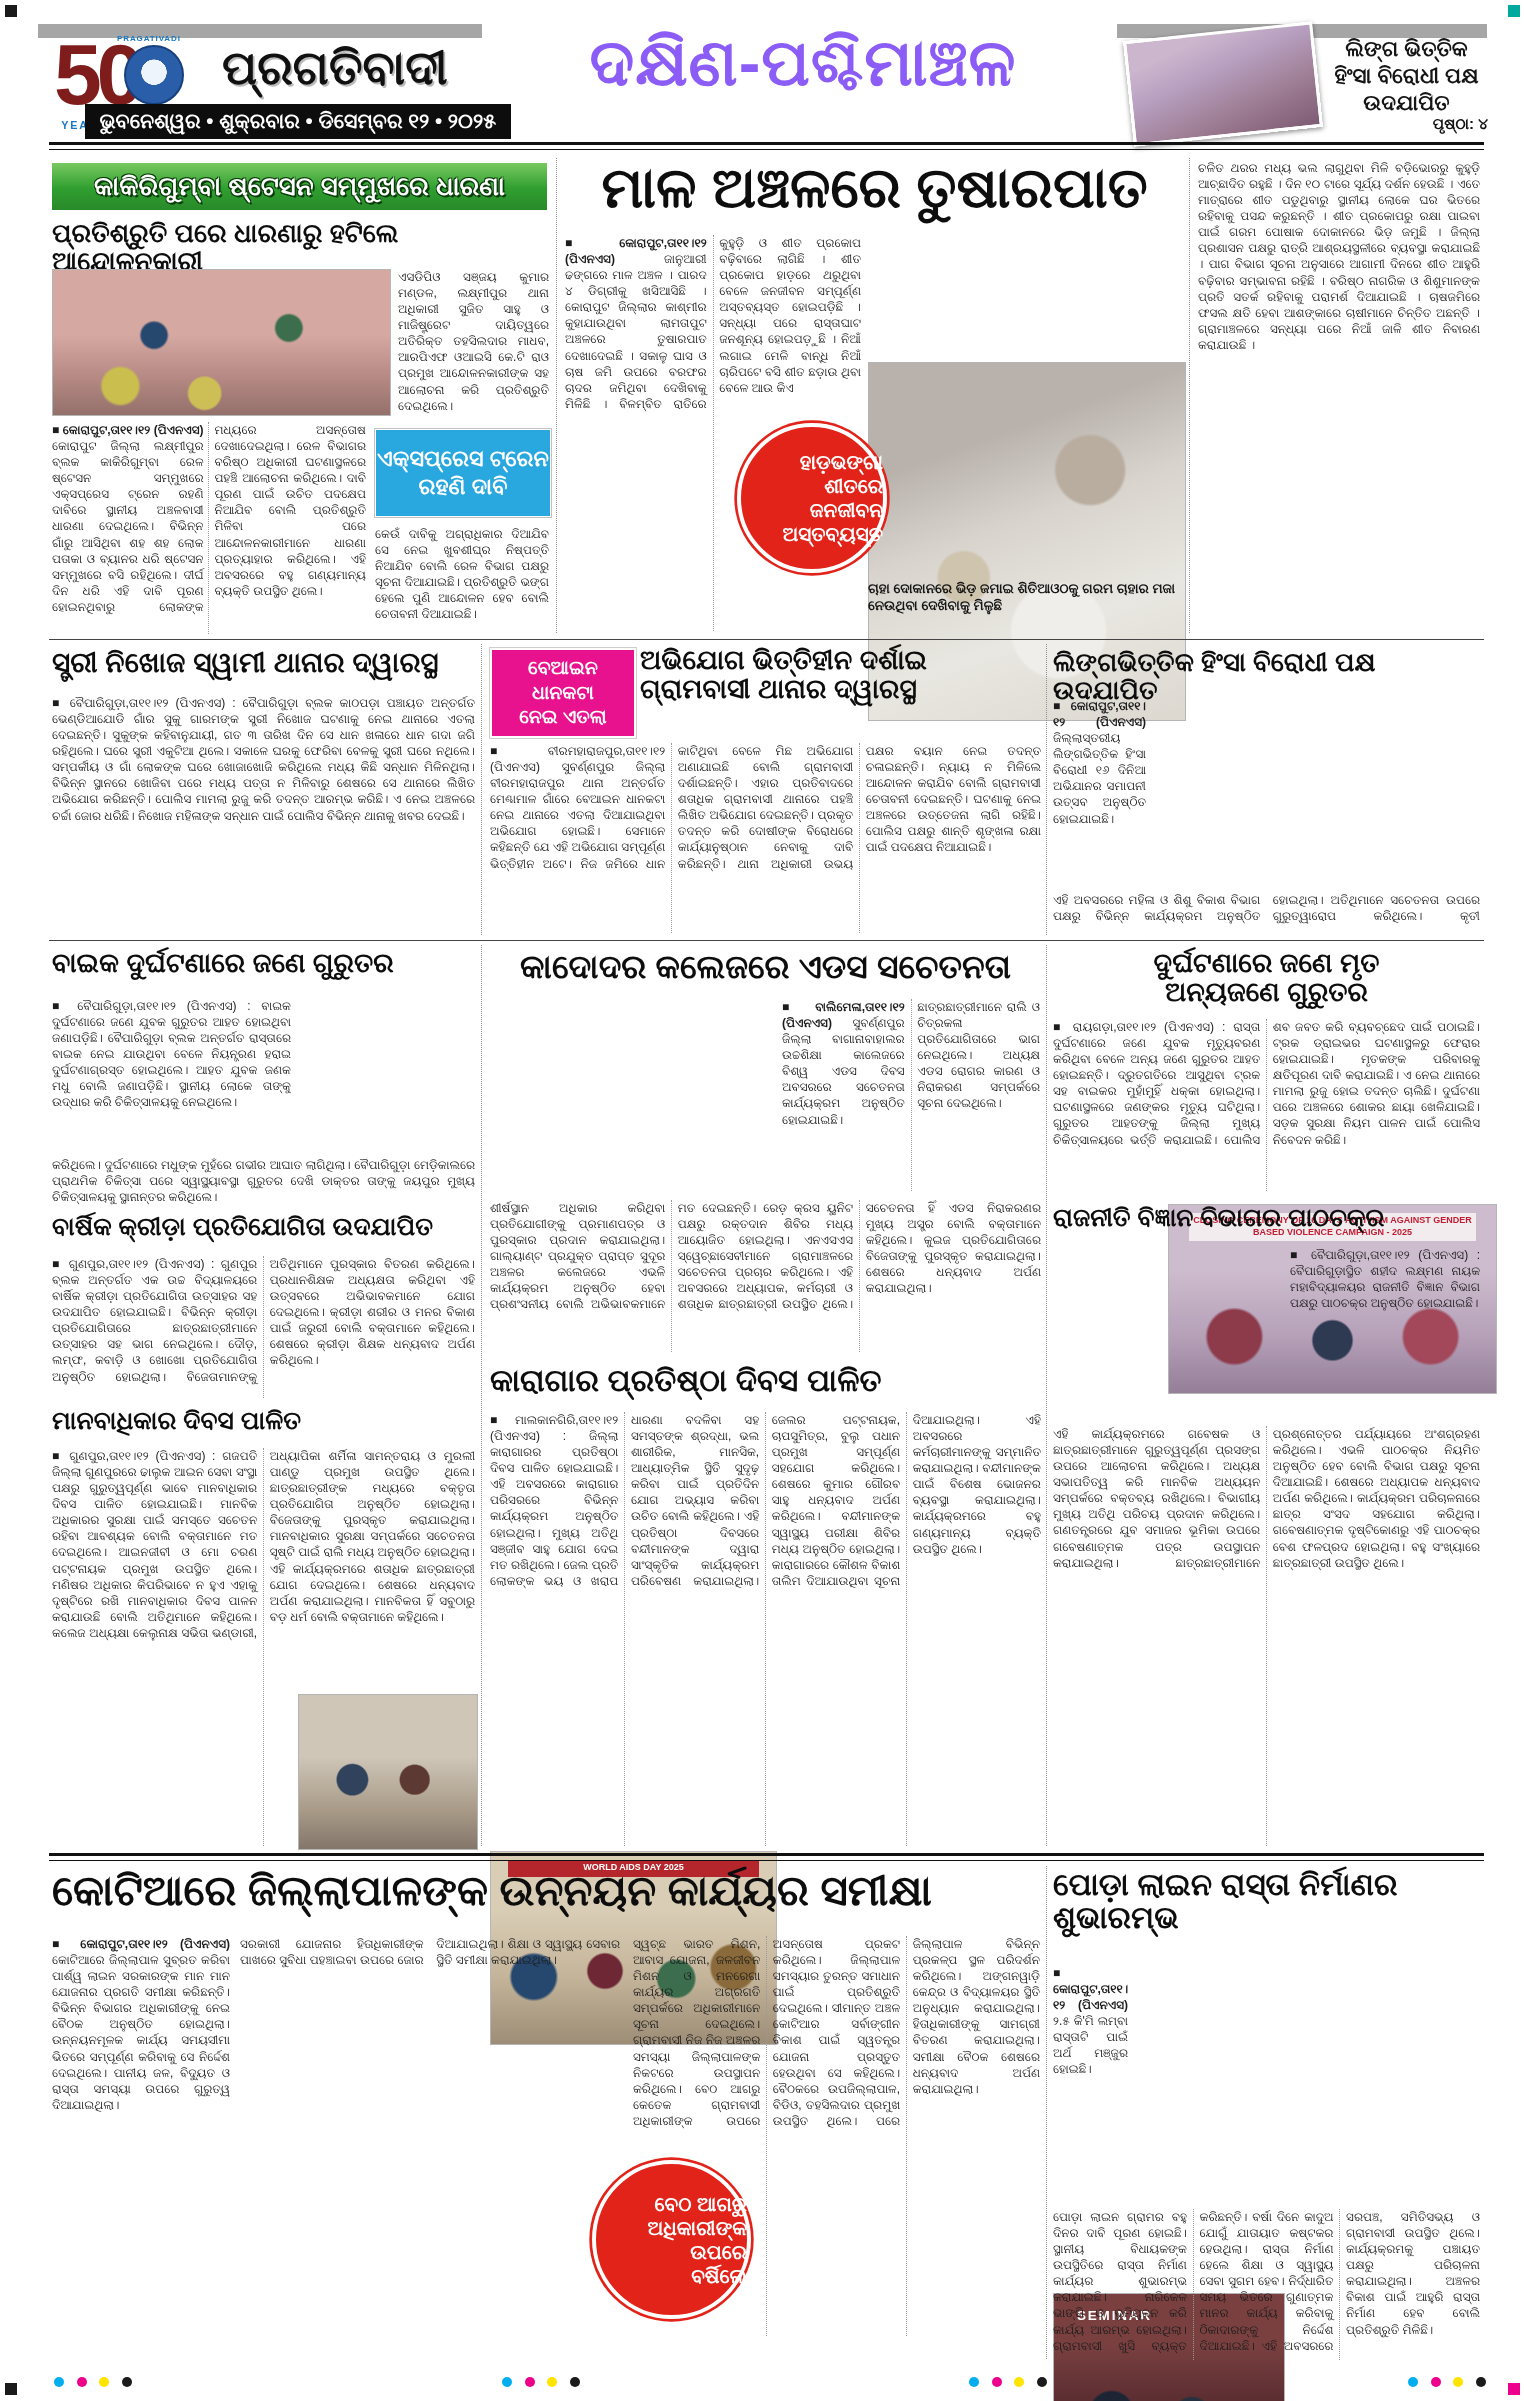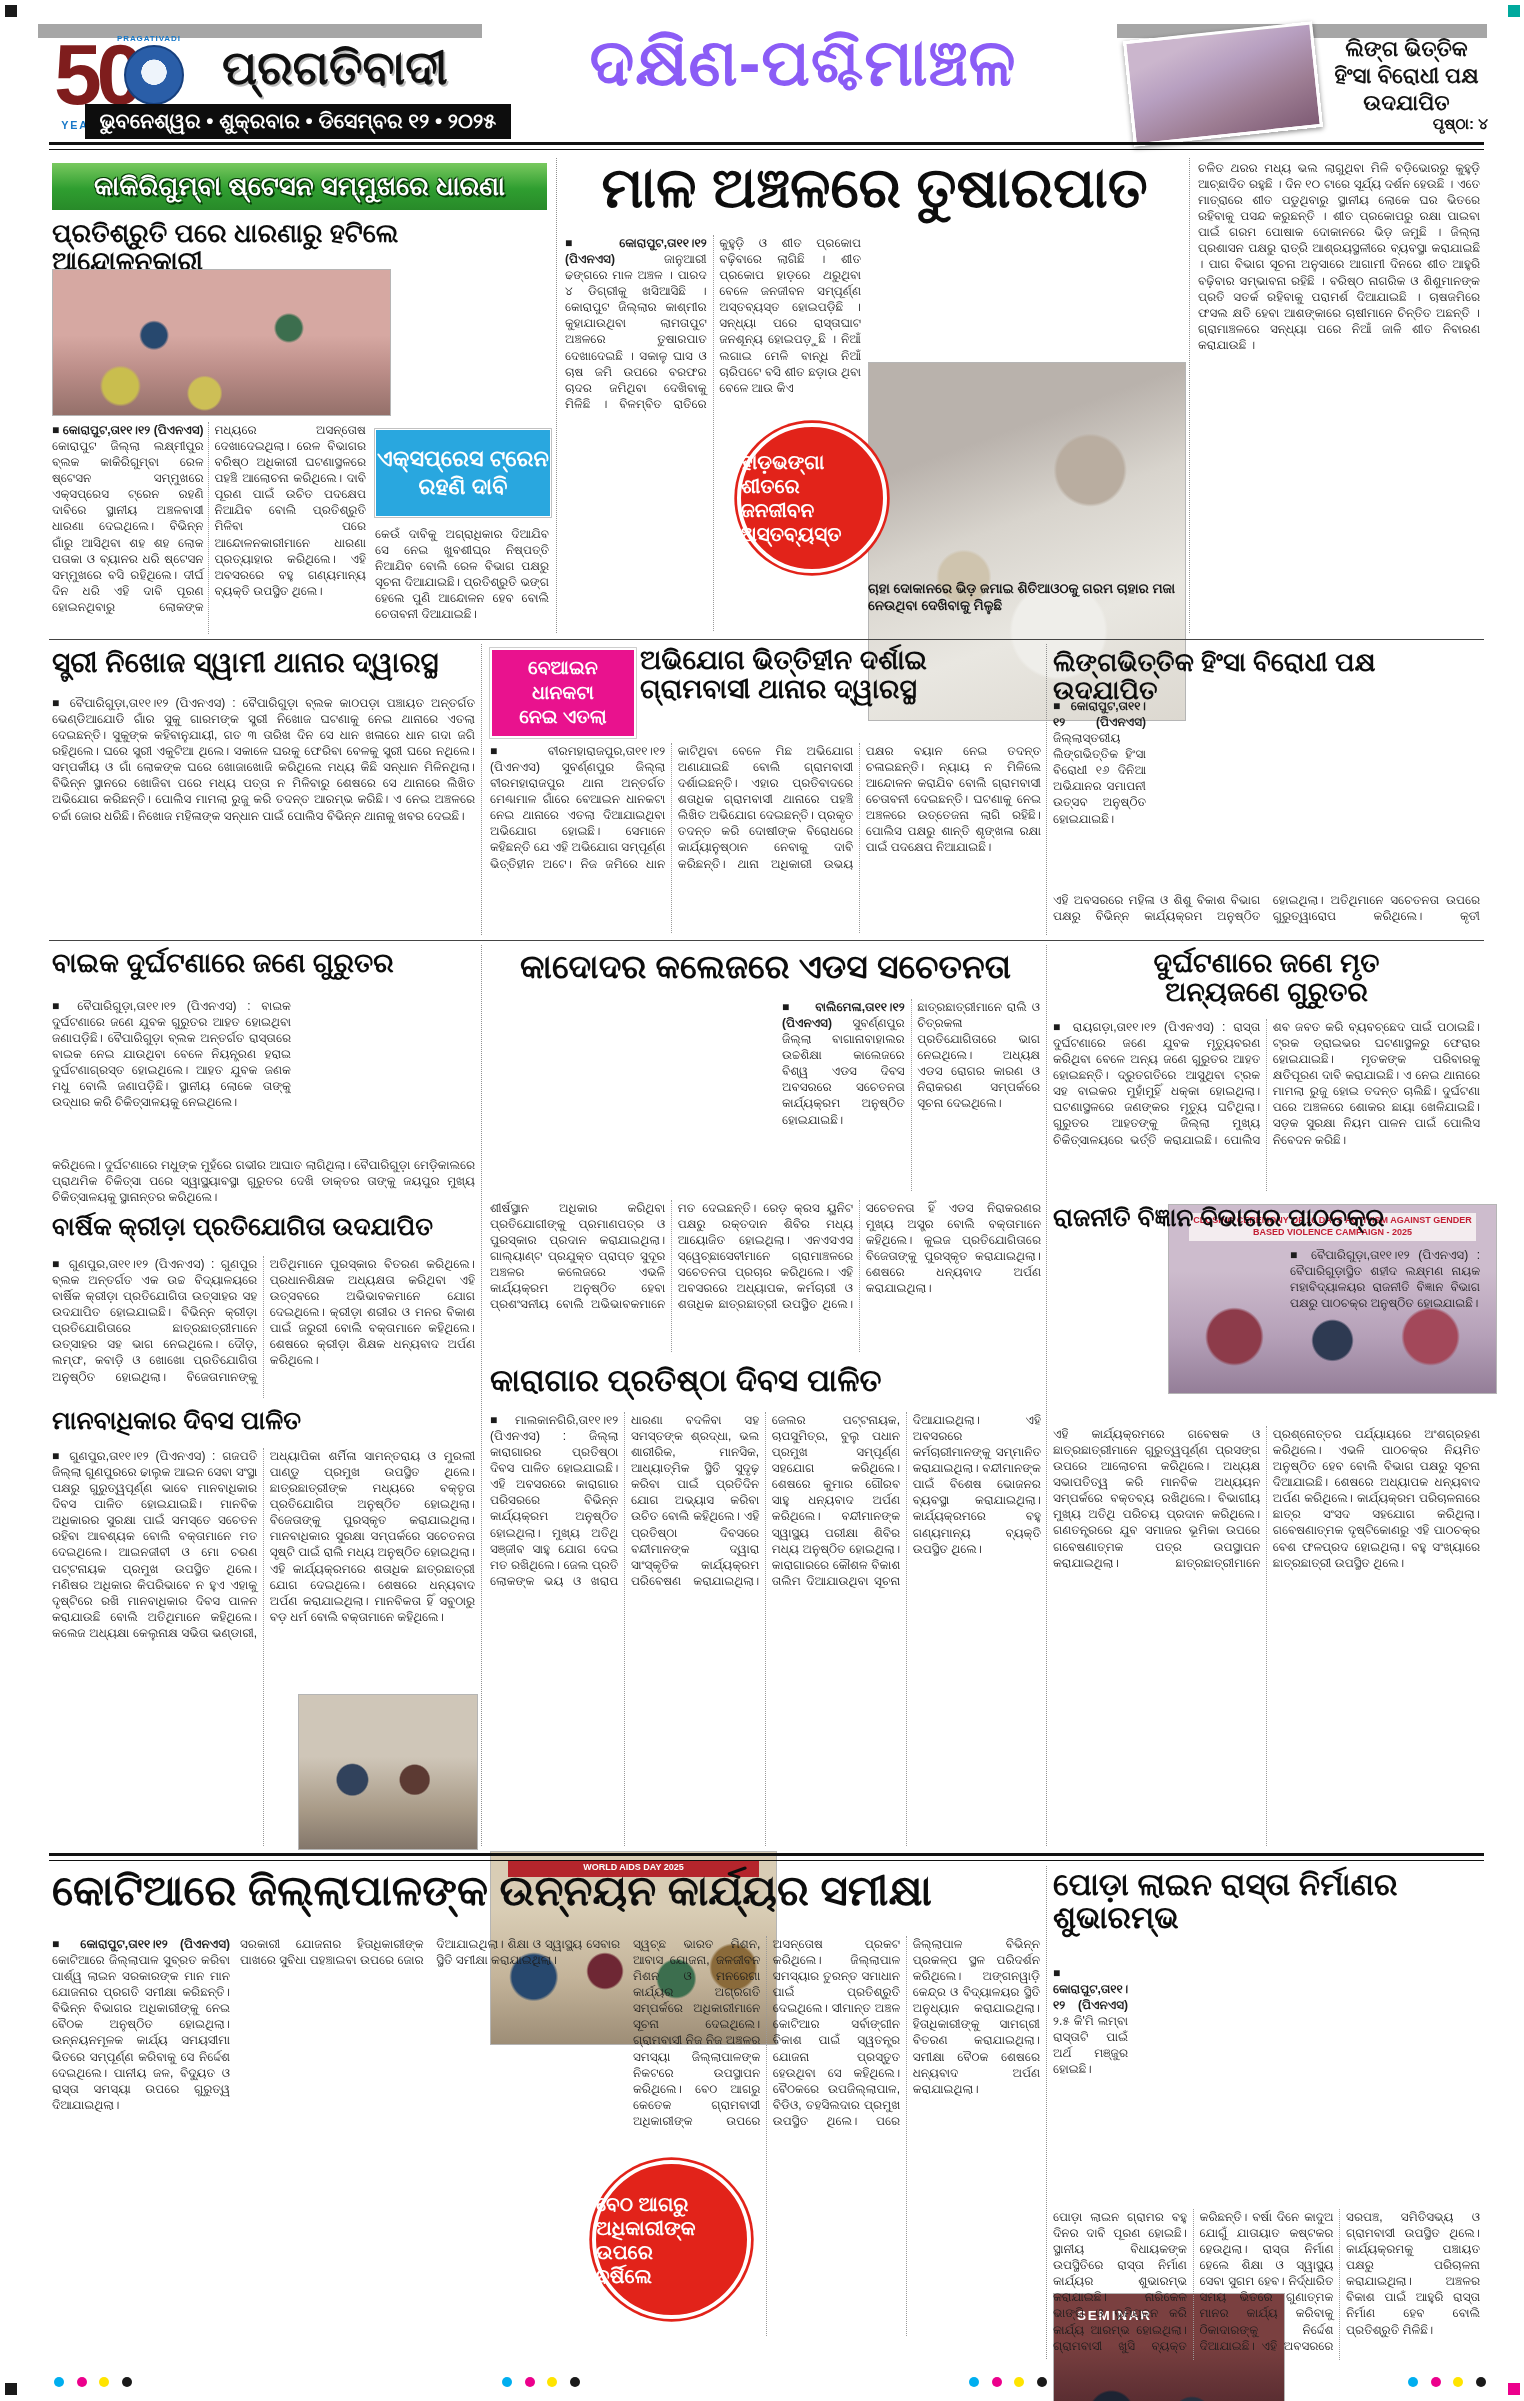--- a/index.html
+++ b/index.html
@@ -31,21 +31,21 @@
   .cols2{column-count:2;column-gap:12.6px;column-rule:0.9px dotted #999;}
   .cols3{column-count:3;column-gap:12.6px;column-rule:0.9px dotted #999;}
   .cols4{column-count:4;column-gap:12.6px;column-rule:0.9px dotted #999;}
   .byline{font-weight:bold;}
   .vdot{border-left:1.8px dotted #8f8f8f;width:0;}
   .photo{overflow:hidden;position:relative;border:0.9px solid #b5b5b5;}
   .caption{font-size:13.5px;font-weight:bold;line-height:1.25;}
   .bluebox{background:#29a7df;color:#fff;font-weight:bold;text-align:center;display:flex;flex-direction:column;justify-content:center;border:1.8px solid #fff;box-shadow:0 0 0 0.9px #bbb;}
   .pinkbox{background:#e9128e;color:#fff;font-weight:bold;text-align:center;display:flex;flex-direction:column;justify-content:center;border:2.7px solid #fff;box-shadow:0 0 0 0.9px #c9c9c9;}
   .redbadge{background:#e2231a;border-radius:50%;border:4.5px solid #fff;box-shadow:0 0 0 2.7px #e2231a;
-            color:#fff;font-weight:bold;display:flex;flex-direction:column;align-items:flex-start;justify-content:center;text-align:center;line-height:1.2;}
+            color:#fff;font-weight:bold;display:flex;flex-direction:column;align-items:flex-end;justify-content:center;text-align:center;line-height:1.2;}
   .banner-strip{position:absolute;left:6%;right:6%;top:4%;background:#f3ecef;color:#c21d33;font-weight:bold;text-align:center;padding:2.7px 1.8px;font-size:9px;line-height:1.3;}
   .photo-label{position:absolute;color:#fff;font-weight:bold;}
   .regdots{display:flex;gap:12.6px;}
   .regdots span{width:10px;height:10px;border-radius:50%;display:inline-block;}
   .sq{width:11.7px;height:11.7px;}
 </style>
 </head>
 <body>
 
 <div id="page">
@@ -71,20 +71,21 @@
   <div class="abs rule-double" style="left:49px;top:142px;width:1435px;"></div>
 
   <div class="abs kicker" style="left:52px;top:163px;width:495px;height:47px;">କାକିରିଗୁମ୍ବା ଷ୍ଟେସନ ସମ୍ମୁଖରେ ଧାରଣା</div>
   <div class="abs headline" style="left:52px;top:219px;width:495px;font-size:26px;">ପ୍ରତିଶ୍ରୁତି ପରେ ଧାରଣାରୁ ହଟିଲେ ଆନ୍ଦୋଳନକାରୀ</div>
   <div class="abs photo" style="left:52px;top:269px;width:337px;height:145px;background:
       radial-gradient(circle at 20% 80%,#c9be4e 0 6%,transparent 7%),
       radial-gradient(circle at 45% 85%,#cdbf56 0 7%,transparent 8%),
       radial-gradient(circle at 70% 40%,#3c6e4e 0 5%,transparent 6%),
       radial-gradient(circle at 30% 45%,#27486e 0 5%,transparent 6%),
       linear-gradient(180deg,#d6a8a2 0 45%,#bb8d88 70%,#94706a);"></div>
+  <div class="abs body" style="left:398px;top:269px;width:151px;height:145px;">ଏସଡିପିଓ ସଞ୍ଜୟ କୁମାର ମଣ୍ଡଳ, ଲକ୍ଷ୍ମୀପୁର ଥାନା ଅଧିକାରୀ ସୁଜିତ ସାହୁ ଓ ମାଜିଷ୍ଟ୍ରେଟ ଦାୟିତ୍ୱରେ ଅତିରିକ୍ତ ତହସିଲଦାର ମାଧବ, ଆରପିଏଫ ଓଆଇସି କେ.ଟି ରାଓ ପ୍ରମୁଖ ଆନ୍ଦୋଳନକାରୀଙ୍କ ସହ ଆଲୋଚନା କରି ପ୍ରତିଶ୍ରୁତି ଦେଇଥିଲେ।</div>
   <div class="abs body" style="left:52px;top:422px;width:314px;height:212px;column-count:2;column-gap:10.8px;column-rule:0.9px dotted #999;"><span class="byline">■ କୋରାପୁଟ,ତା୧୧।୧୨ (ପିଏନଏସ)</span> <span>କୋରାପୁଟ ଜିଲ୍ଲା ଲକ୍ଷ୍ମୀପୁର ବ୍ଲକ କାକିରିଗୁମ୍ବା ରେଳ ଷ୍ଟେସନ ସମ୍ମୁଖରେ ଏକ୍ସପ୍ରେସ ଟ୍ରେନ ରହଣି ଦାବିରେ ସ୍ଥାନୀୟ ଅଞ୍ଚଳବାସୀ ଧାରଣା ଦେଇଥିଲେ। ବିଭିନ୍ନ ଗାଁରୁ ଆସିଥିବା ଶହ ଶହ ଲୋକ ପତାକା ଓ ବ୍ୟାନର ଧରି ଷ୍ଟେସନ ସମ୍ମୁଖରେ ବସି ରହିଥିଲେ। ଦୀର୍ଘ ଦିନ ଧରି ଏହି ଦାବି ପୂରଣ ହୋଇନଥିବାରୁ ଲୋକଙ୍କ ମଧ୍ୟରେ ଅସନ୍ତୋଷ ଦେଖାଦେଇଥିଲା। ରେଳ ବିଭାଗର ବରିଷ୍ଠ ଅଧିକାରୀ ଘଟଣାସ୍ଥଳରେ ପହଞ୍ଚି ଆଲୋଚନା କରିଥିଲେ। ଦାବି ପୂରଣ ପାଇଁ ଉଚିତ ପଦକ୍ଷେପ ନିଆଯିବ ବୋଲି ପ୍ରତିଶ୍ରୁତି ମିଳିବା ପରେ ଆନ୍ଦୋଳନକାରୀମାନେ ଧାରଣା ପ୍ରତ୍ୟାହାର କରିଥିଲେ। ଏହି ଅବସରରେ ବହୁ ଗଣ୍ୟମାନ୍ୟ ବ୍ୟକ୍ତି ଉପସ୍ଥିତ ଥିଲେ।</span></div>
   <div class="abs bluebox" style="left:375px;top:429px;width:174px;height:86px;font-size:22.4px;line-height:1.25;">
     <span>ଏକ୍ସପ୍ରେସ ଟ୍ରେନ</span>
     <span>ରହଣି ଦାବି</span>
   </div>
   <div class="abs body" style="left:375px;top:526px;width:174px;height:108px;">କେଉଁ ଦାବିକୁ ଅଗ୍ରାଧିକାର ଦିଆଯିବ ସେ ନେଇ ଖୁବଶୀଘ୍ର ନିଷ୍ପତ୍ତି ନିଆଯିବ ବୋଲି ରେଳ ବିଭାଗ ପକ୍ଷରୁ ସୂଚନା ଦିଆଯାଇଛି। ପ୍ରତିଶ୍ରୁତି ଭଙ୍ଗ ହେଲେ ପୁଣି ଆନ୍ଦୋଳନ ହେବ ବୋଲି ଚେତାବନୀ ଦିଆଯାଇଛି।</div>
 
   <div class="abs vdot" style="left:556px;top:158px;height:475px;"></div>
 
   <div class="abs headline center" style="left:565px;top:158px;width:619px;font-size:56px;">ମାଳ ଅଞ୍ଚଳରେ ତୁଷାରପାତ</div>

